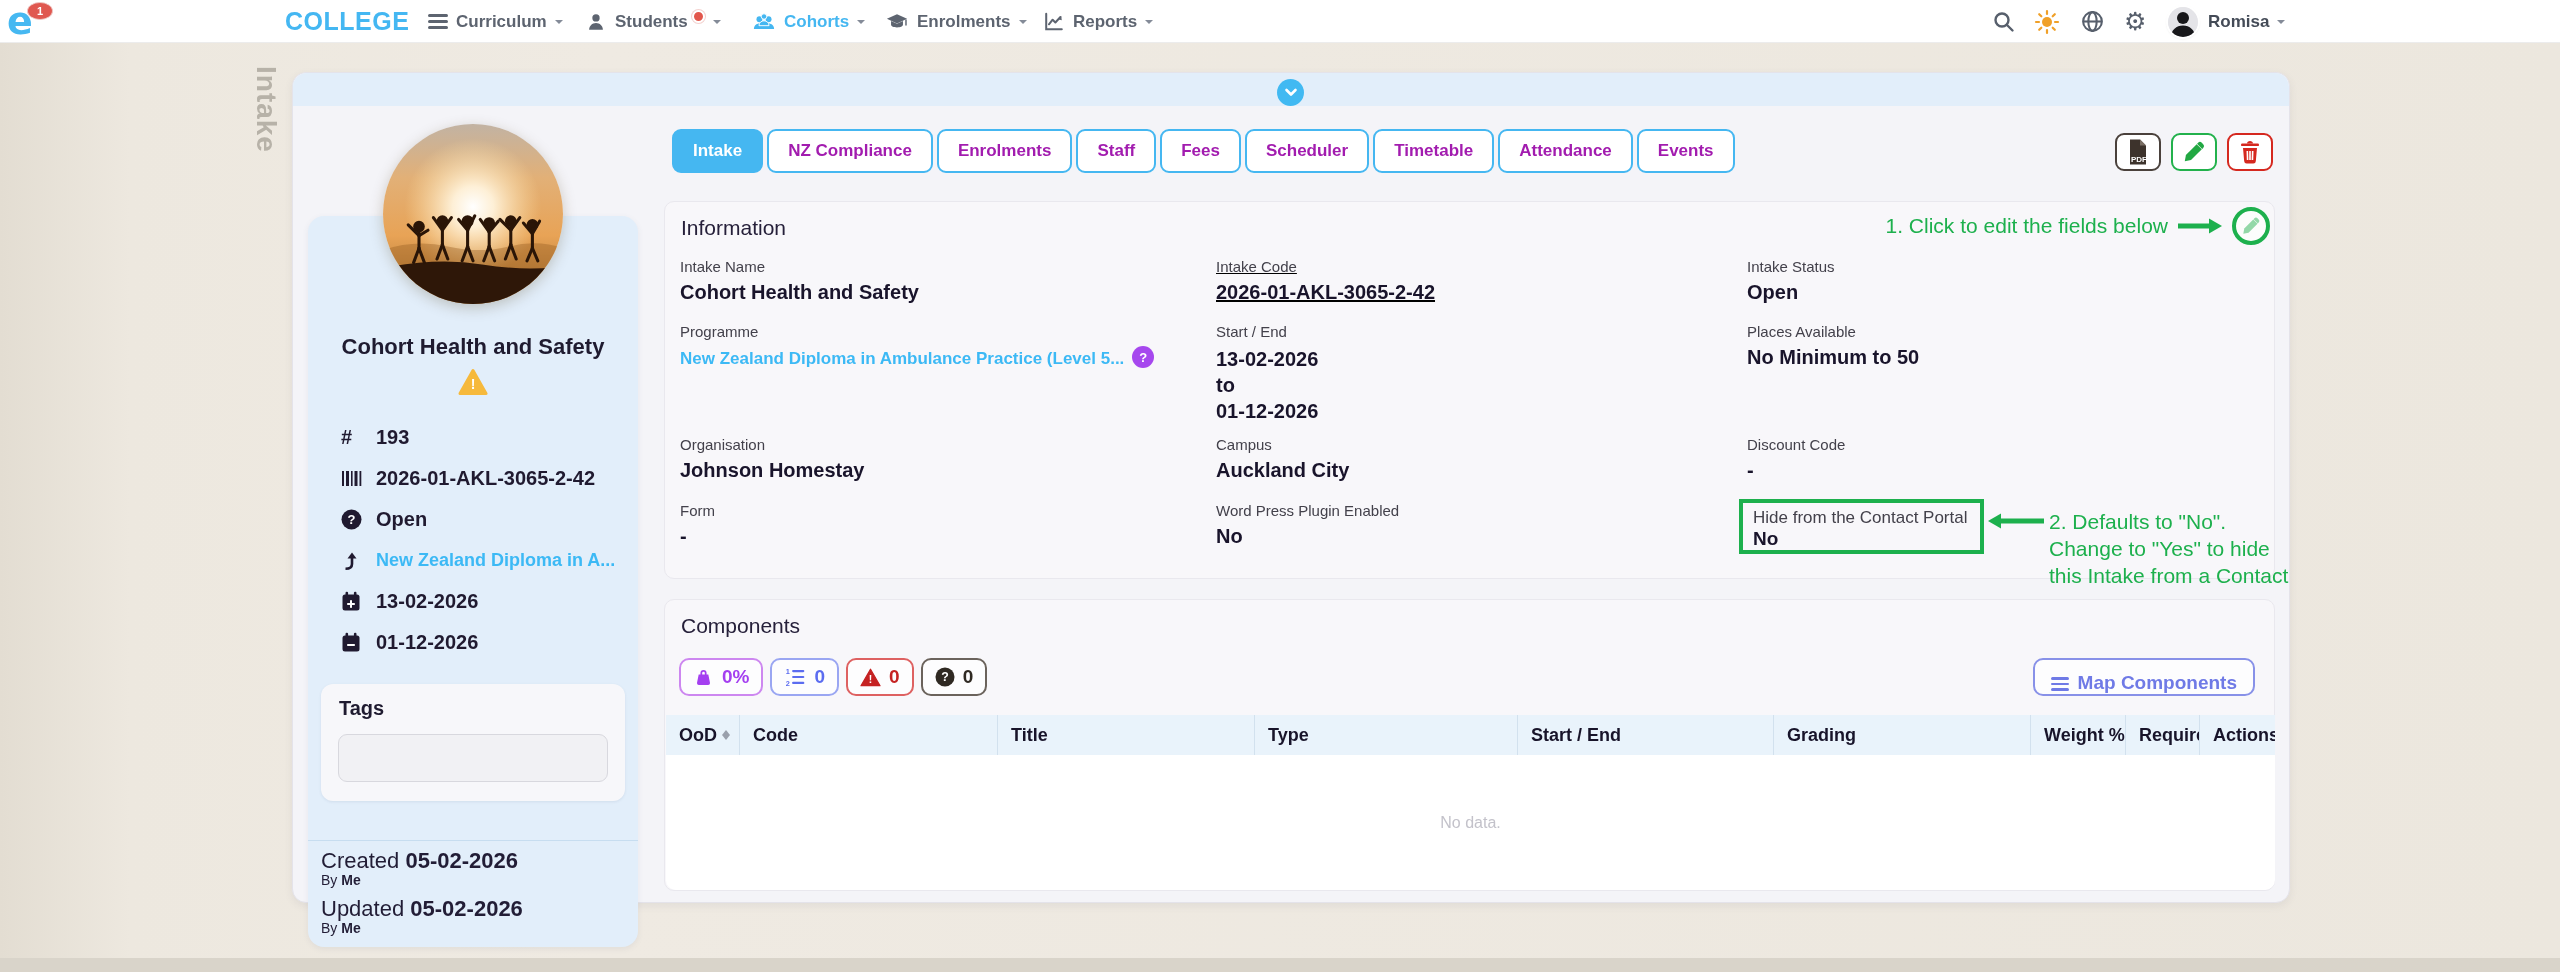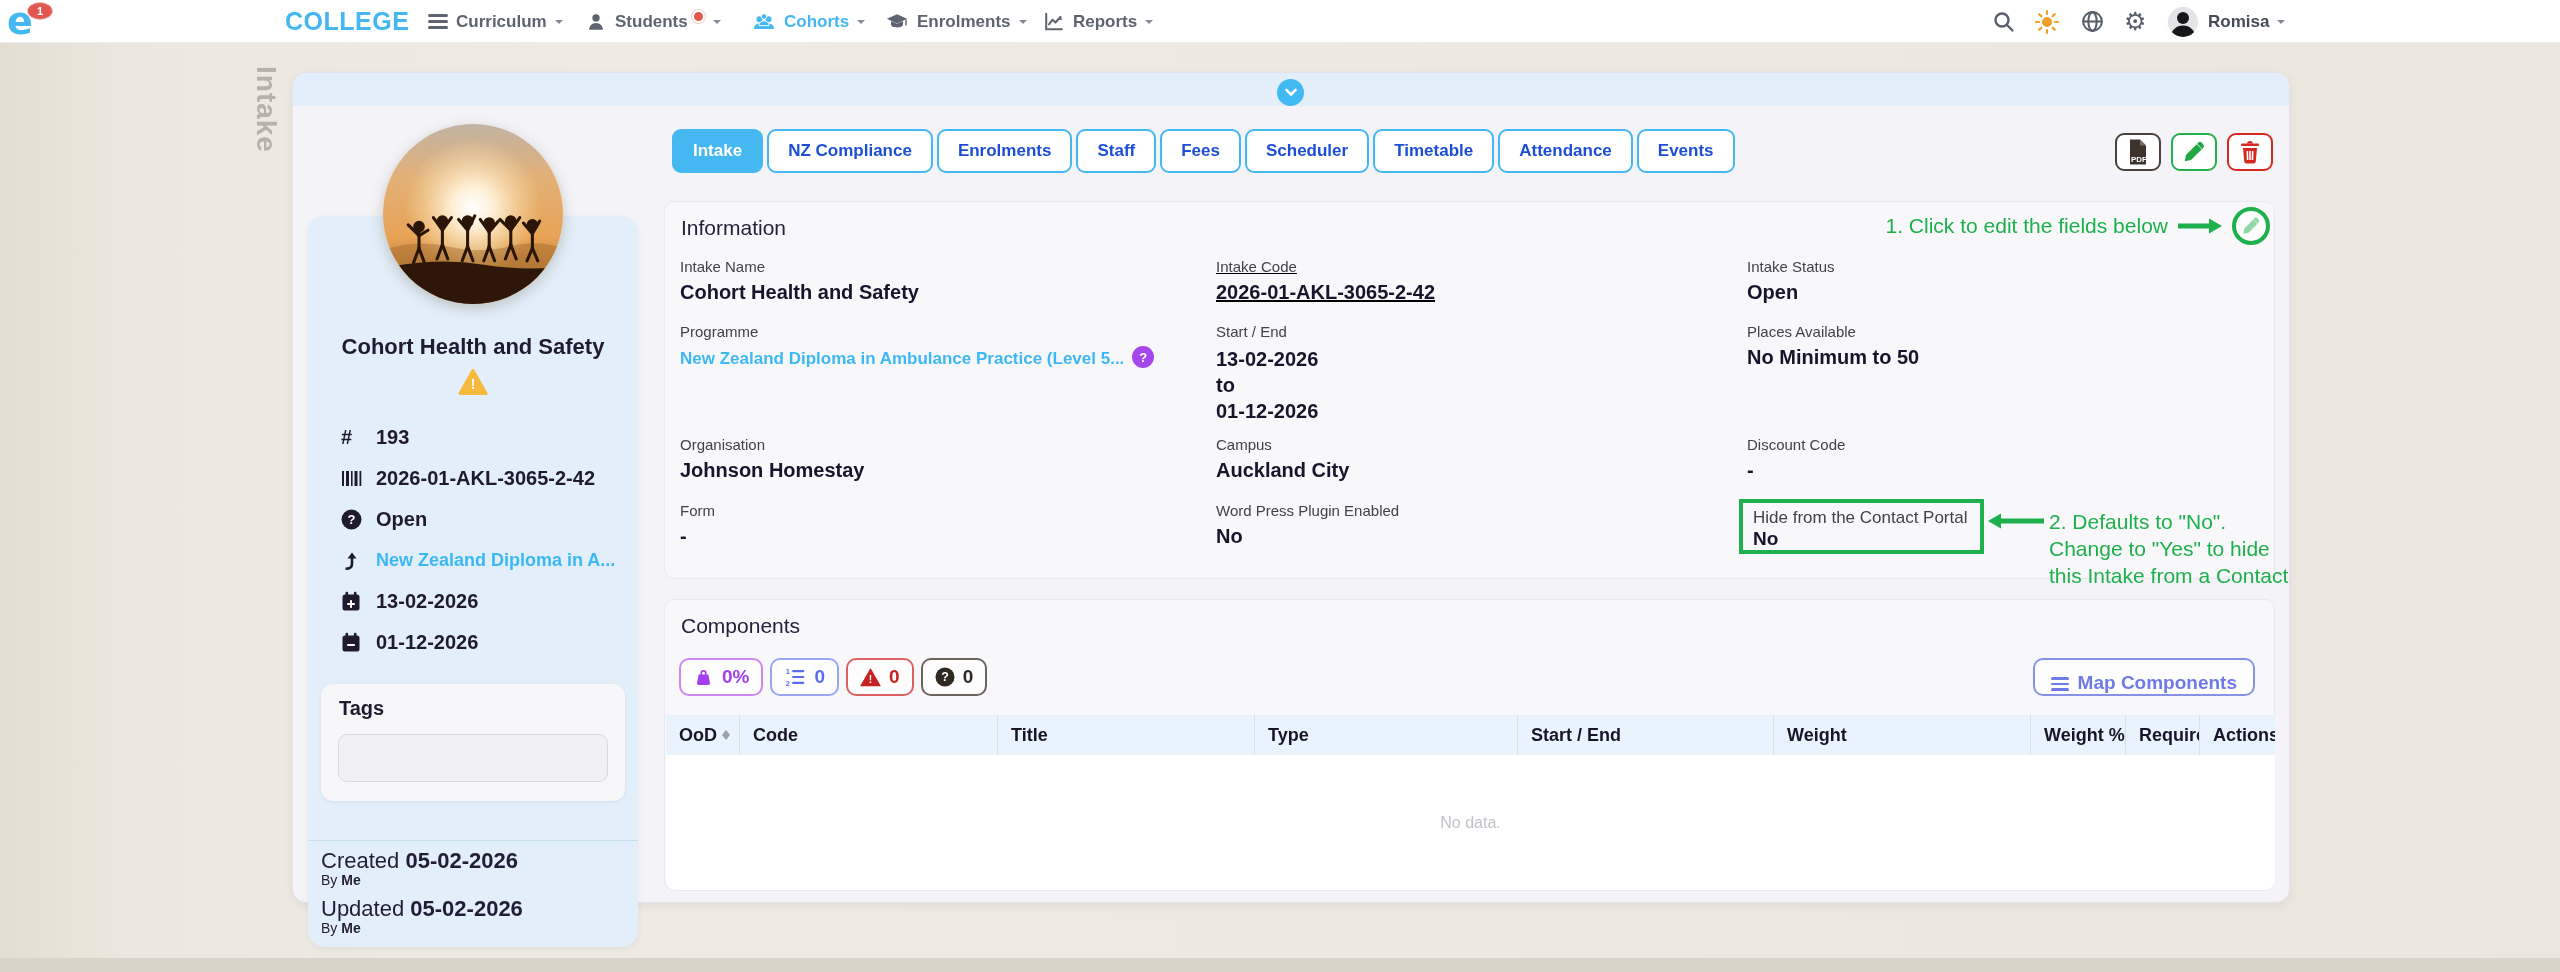--- a/index.html
+++ b/index.html
@@ -46,21 +46,21 @@
 .tags-card { position:absolute; left:13px; top:468px; width:304px; height:117px; background:#f7f7fa; border-radius:12px; box-shadow:0 1px 3px rgba(60,80,120,.10); }
 .tags-title { position:absolute; left:18px; top:13px; font-size:20px; font-weight:700; color:#1f1b30; }
 .tags-input { position:absolute; left:17px; top:50px; width:270px; height:48px; background:#f1f1f4; border:1px solid #d8d8de; border-radius:9px; }
 .s-divider { position:absolute; left:0; top:624px; width:100%; border-top:1px solid #c7ddf0; }
 .s-footer { position:absolute; left:13px; top:633px; color:#221d36; }
 .f-line { font-size:22px; line-height:23px; }
 .f-by { font-size:14px; line-height:16px; margin-bottom:9px; font-weight:400; }
 
 
 .tabs { position:absolute; left:379px; top:56px; display:flex; gap:4px; }
-.tab { height:44px; line-height:40px; padding:0 19px; border:2px solid #45b7f1; border-radius:9px; background:#fff; color:#1d4ed8; font-size:17px; font-weight:700; cursor:pointer; white-space:nowrap; }
+.tab { height:44px; line-height:40px; padding:0 19px; border:2px solid #45b7f1; border-radius:9px; background:#fff; color:#a21caf; font-size:17px; font-weight:700; cursor:pointer; white-space:nowrap; }
 .tab.active { background:#45b7f1; color:#fff; }
 .actions { position:absolute; top:60px; right:16px; display:flex; gap:10px; }
 .act-btn { width:46px; height:38px; border-radius:9px; border:2px solid; background:#fff; display:flex; align-items:center; justify-content:center; cursor:pointer; }
 .act-pdf { border-color:#4a413c; }
 .act-edit { border-color:#22b14c; }
 .act-del { border-color:#d5281f; }
 
 
 .card { position:absolute; left:371px; background:#f8f7fa; border:1px solid #e9e8ee; border-radius:10px; }
 .info-card { top:128px; width:1611px; height:378px; }
@@ -556,21 +556,21 @@
           <div class="t-cell" style="width:257px">
               <span>Title</span>
             </div>
           <div class="t-cell" style="width:263px">
               <span>Type</span>
             </div>
           <div class="t-cell" style="width:256px">
               <span>Start / End</span>
             </div>
           <div class="t-cell" style="width:257px">
-              <span>Weight</span>
+              <span>Grading</span>
             </div>
           <div class="t-cell" style="width:95px">
               <span>Weight %</span>
             </div>
           <div class="t-cell" style="width:74px">
               <span>Required</span>
             </div>
           <div class="t-cell" style="width:75px">
               <span>Actions</span>
             </div>

